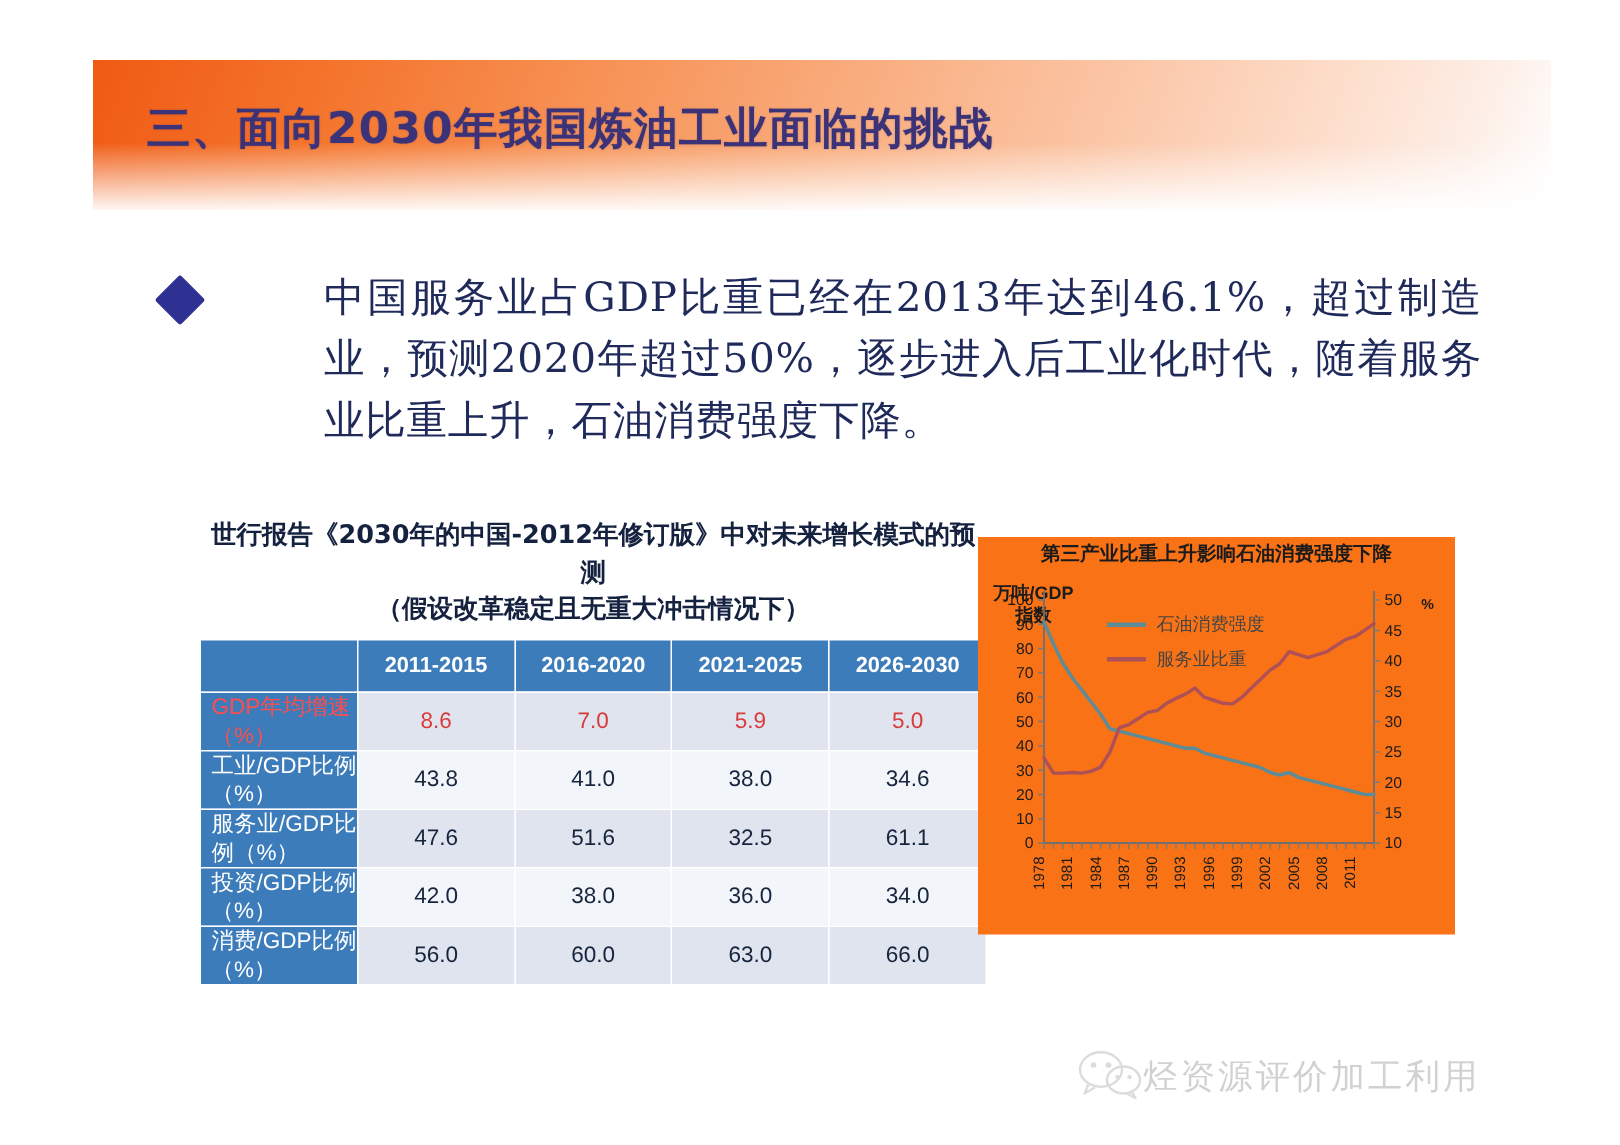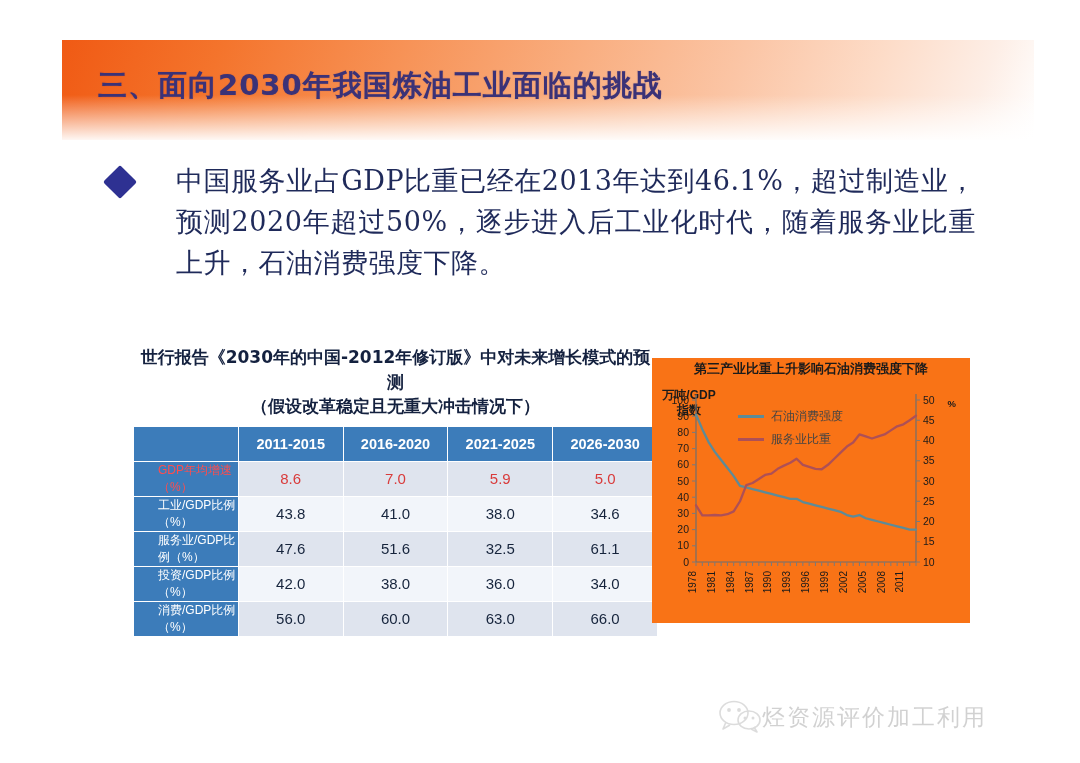--- a/index.html
+++ b/index.html
@@ -20,21 +20,21 @@
   .banner-title{
     position:absolute;left:36px;top:26px;
     font-size:29px;font-weight:bold;letter-spacing:1px;
     color:#3b3277;
     font-family:"DejaVu Sans","Liberation Sans",sans-serif;
     text-shadow:0 0 1px rgba(59,50,119,.5);
     white-space:nowrap;
   }
 
   
-  .bullet-row{position:absolute;left:108px;top:160px;width:880px;display:flex;}
+  .bullet-row{position:absolute;left:108px;top:178px;width:880px;display:flex;gap:40px;}
   .bullet-diamond{
     width:24px;height:24px;background:#2e3192;flex:0 0 auto;margin-top:10px;
     transform:rotate(45deg);border-radius:2px;
   }
   .bullet-text{
     margin-left:44px;
     font-family:"DejaVu Serif","Liberation Serif",serif;
     font-size:27px;line-height:1.52;color:#1f2a5a;letter-spacing:.5px;
     text-align:justify;width:800px;
   }
@@ -49,22 +49,22 @@
   table.pred{border-collapse:collapse;width:525px;table-layout:fixed;}
   table.pred th,table.pred td{
     padding:0;height:34px;text-align:center;vertical-align:middle;
     font-size:15px;border:1px solid #ffffff;
   }
   table.pred thead th{
     background:#3c7cba;color:#ffffff;font-weight:bold;font-size:14.5px;text-align:center;
   }
   table.pred thead th.corner{background:#3c7cba;}
   table.pred td.rowhdr{
-    background:#3c7cba;color:#ffffff;font-weight:normal;font-size:12px;
-    text-align:left;padding-left:24px;width:132px;
+    background:#3c7cba;color:#ffffff;font-weight:normal;font-size:15px;
+    text-align:left;padding-left:7px;width:132px;
   }
   table.pred tbody tr.gdp td.rowhdr{color:#ff4d4d;}
   table.pred tbody tr.gdp td.val{color:#d93b3b;}
   td.val{color:#16243c;font-size:16px;}
   tbody tr:nth-child(odd) td.val{background:#dfe4ee;}
   tbody tr:nth-child(even) td.val{background:#f2f5fa;}
 
   
   .chart-block{position:absolute;left:652px;top:358px;width:318px;height:265px;background:#f97316;}
   .chart-title{

